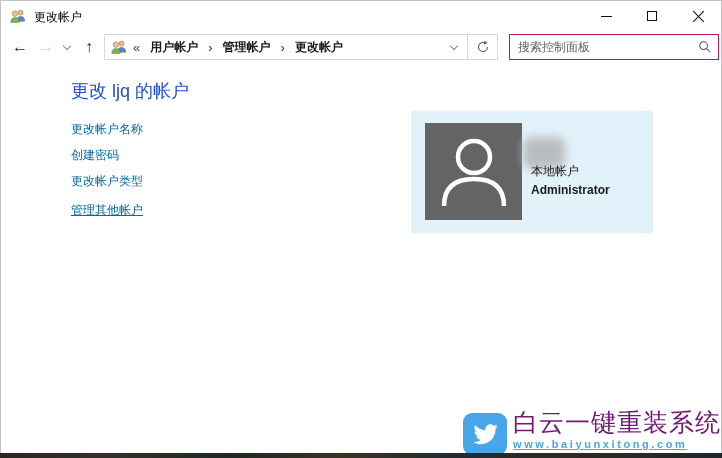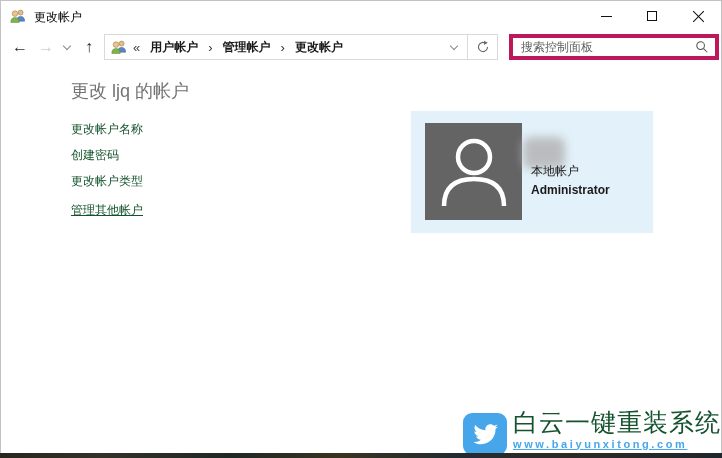--- a/index.html
+++ b/index.html
@@ -39,50 +39,50 @@
                 border:1px solid #d9d9d9; background:#fff; display:flex; align-items:center; padding:0 6px; }
   .addr-icon { width:16px; height:16px; margin-right:6px; flex:0 0 auto; }
   .addr-laquo { font-size:13px; color:#444; margin-right:8px; }
   .crumb { font-size:12px; color:#1a1a1a; white-space:nowrap; padding:0 2px; cursor:default;font-weight:bold; }
   .crumb-sep { font-size:13px; color:#333; padding:0 8px; }
   .addr-chev { margin-left:auto; margin-right:4px; }
 
   .refresh-btn { position:absolute; left:466px; top:3px; width:31px; height:26px; border:1px solid #d9d9d9;
                  display:flex; align-items:center; justify-content:center; background:#fff; }
 
-  .searchbox { position:absolute; left:508px; top:3px; width:210px; height:26px; border:4px solid #be185d;
+  .searchbox { position:absolute; left:508px; top:3px; width:210px; height:26px; border:1px solid #be185d;
                background:#fff; display:flex; align-items:center; }
   .searchbox input { flex:1; border:none; outline:none; font-size:12px; color:#333; padding:0 8px;
                      font-family:"Liberation Sans","DejaVu Sans",sans-serif; background:transparent; }
   .searchbox input::placeholder { color:#5f5f5f; opacity:1; }
   .search-icon { width:26px; display:flex; align-items:center; justify-content:center; }
 
   
   .content { position:absolute; left:0; top:62px; width:100%; height:391px; background:#fff; }
-  .page-heading { position:absolute; left:70px; top:16px; font-size:18px; color:#737373; font-weight:400; }
-  .task-link { position:absolute; left:70px; font-size:12px; color:#14532d; cursor:pointer; white-space:nowrap; }
+  .page-heading { position:absolute; left:70px; top:16px; font-size:18px; color:#1d4ed8; font-weight:400; }
+  .task-link { position:absolute; left:70px; font-size:12px; color:#0369a1; cursor:pointer; white-space:nowrap; }
   .link-1 { top:58px; }
   .link-2 { top:84px; }
   .link-3 { top:110px;font-family:Liberation Mono, monospace; }
   .link-4 { top:139px;text-decoration:underline; }
 
   .account-tile { position:absolute; left:410px; top:48px; width:242px; height:122px; background:#e3f1fa; }
   .avatar { position:absolute; left:14px; top:12px; width:97px; height:97px; background:#646464;
             display:flex; align-items:center; justify-content:center; }
   .blur-blob { position:absolute; left:112px; top:26px; width:42px; height:32px; background:#b4b4b4;
                border-radius:8px; filter:blur(5px); opacity:.85; }
   .tile-label-type { position:absolute; left:120px; top:52px; font-size:12px; color:#1a1a1a; }
   .tile-label-name { position:absolute; left:120px; top:72px; font-size:12px; color:#1a1a1a;font-weight:bold; }
 
   
   .watermark { position:absolute; left:462px; top:346px; display:flex; align-items:flex-start; }
   .wm-badge { width:44px; height:42px; background:#47a6ea; border-radius:9px; display:flex;
               align-items:center; justify-content:center; margin-right:6px; margin-top:4px; }
   .wm-text { display:flex; flex-direction:column; }
-  .wm-title { font-size:25px; color:#14532d; white-space:nowrap; line-height:1.1; letter-spacing:1px; }
+  .wm-title { font-size:25px; color:#701a75; white-space:nowrap; line-height:1.1; letter-spacing:1px; }
   .wm-url { font-size:11px; color:#47a6ea; letter-spacing:2.6px; font-weight:bold; white-space:nowrap; margin-top:1px;text-decoration:underline; }
 
   
   .wallpaper-strip { position:absolute; left:0; top:453px; width:722px; height:5px;
     background:linear-gradient(90deg,#29251f 0%,#34312a 14%,#1f2824 32%,#3a3320 47%,#232b31 63%,#2e2a22 78%,#20262b 100%); }
 </style>
 </head>
 <body>
 
 <div class="screen">

